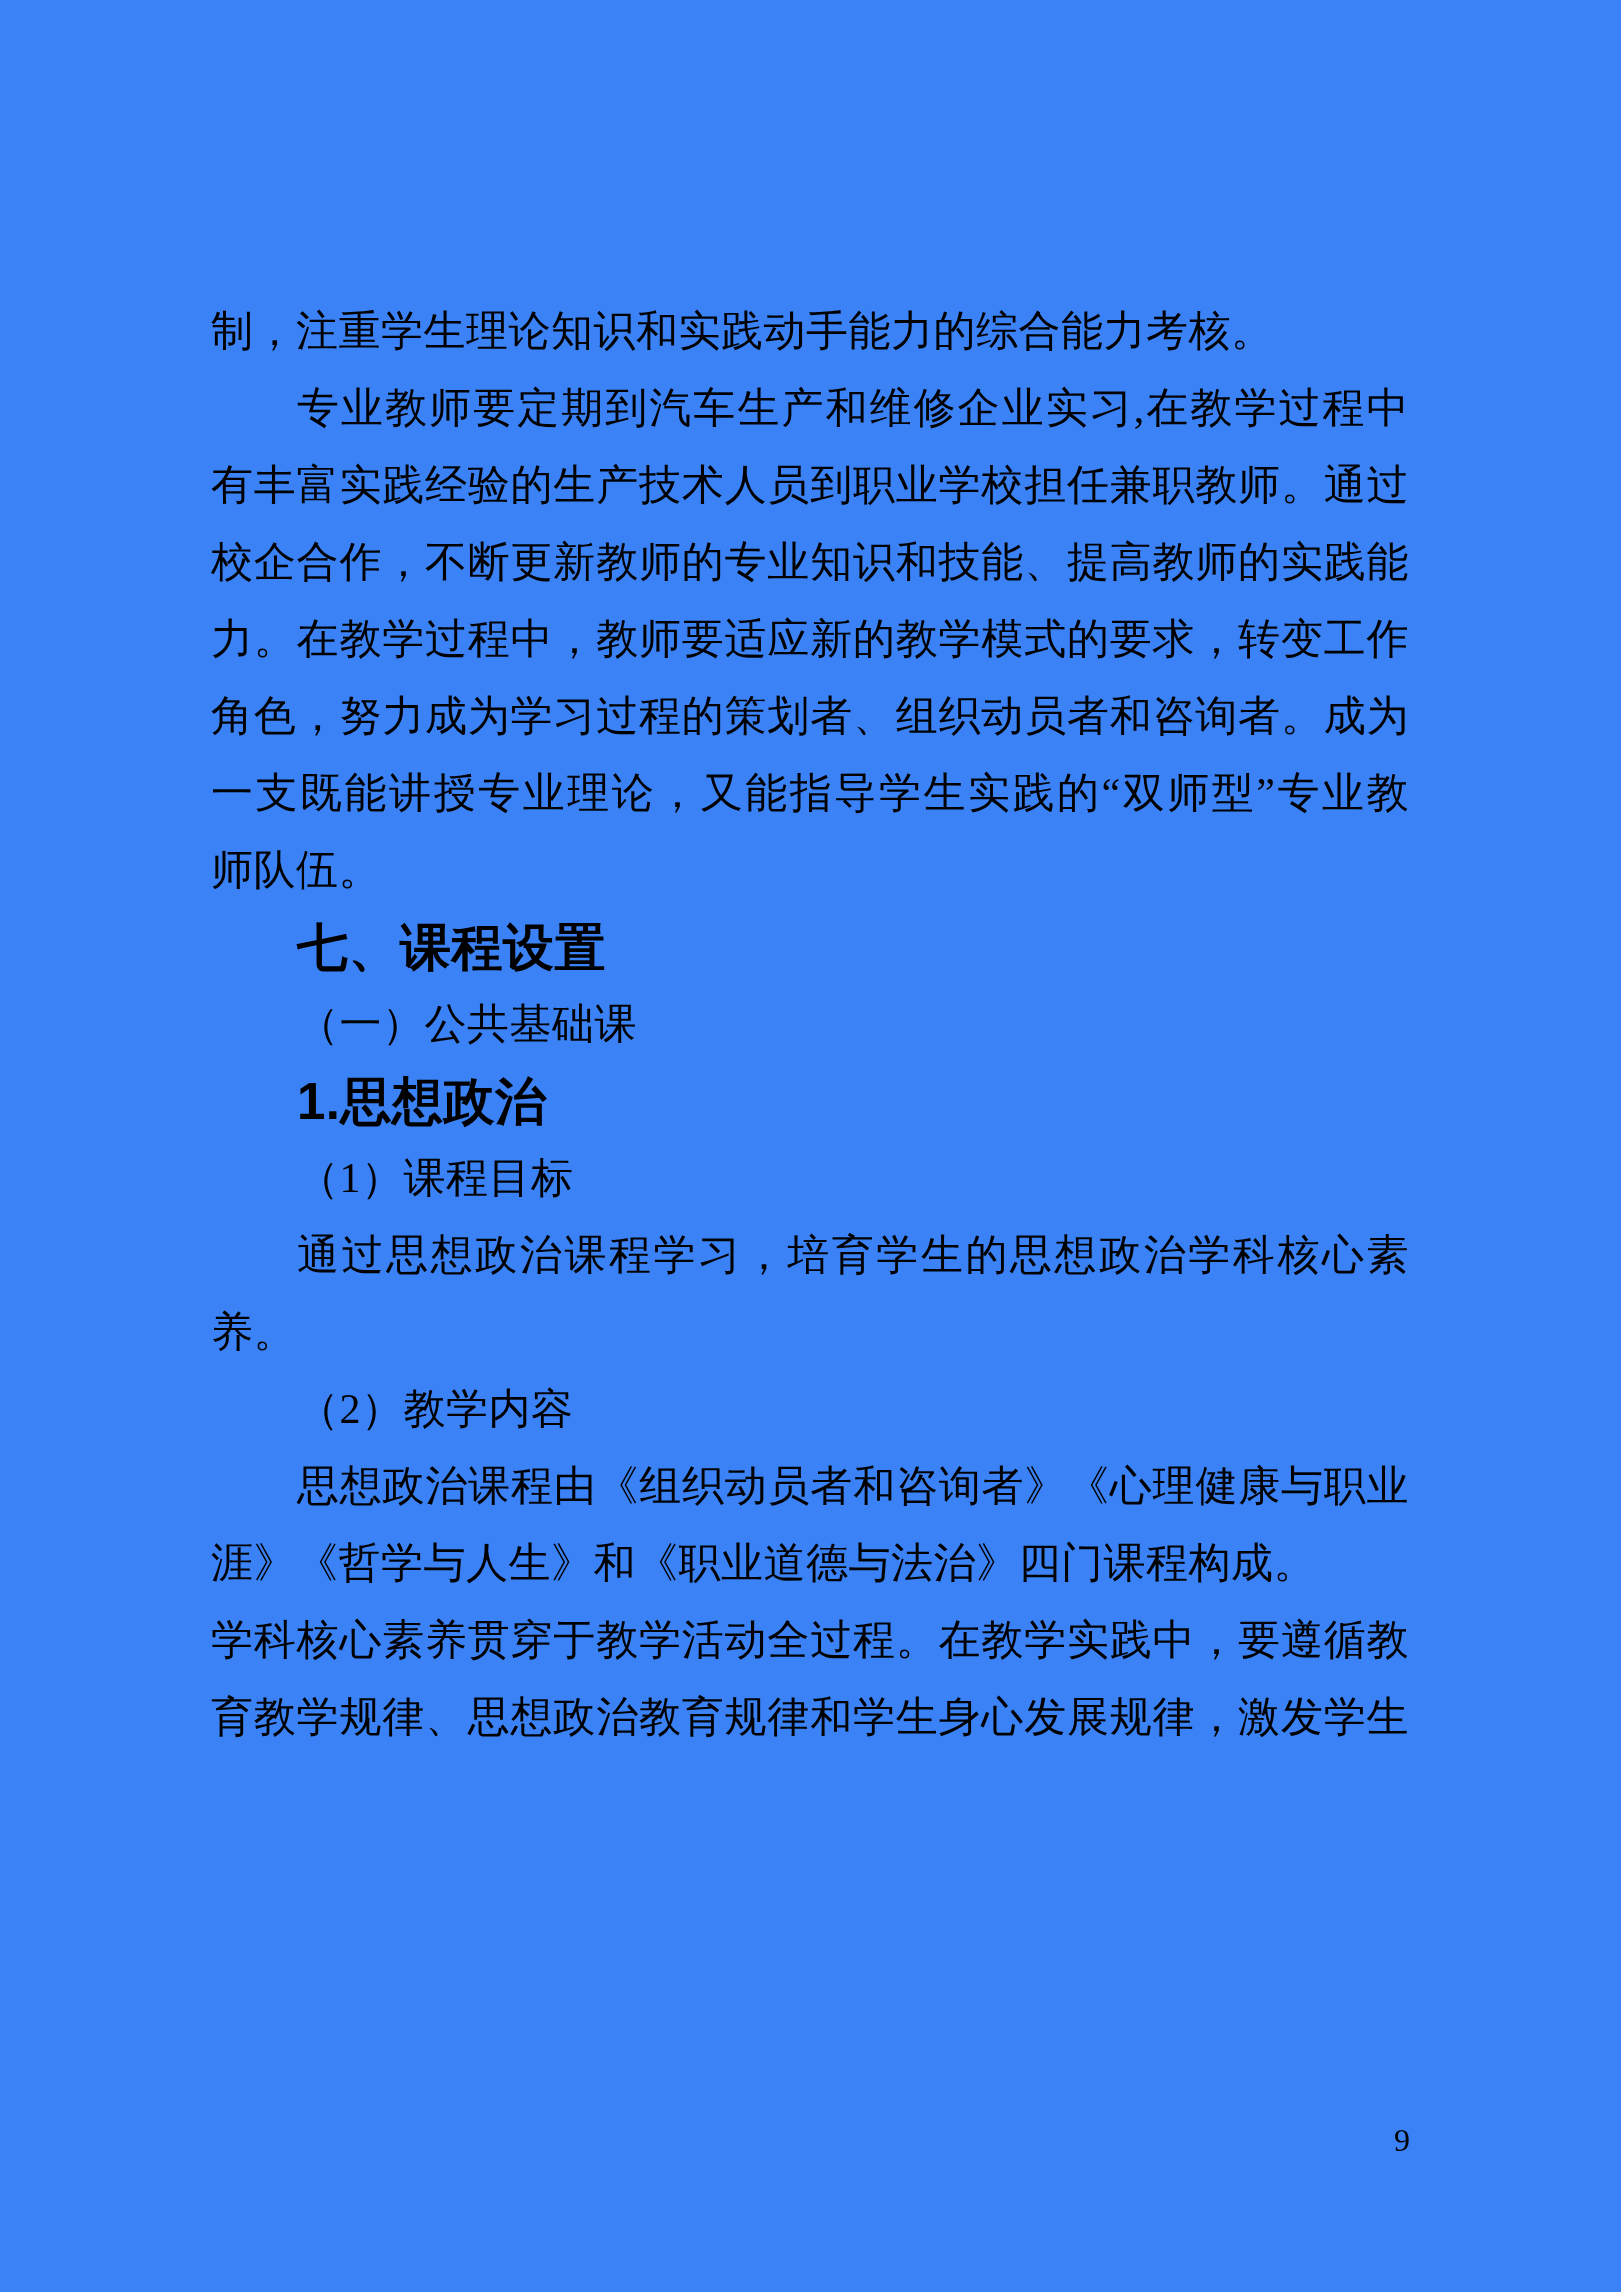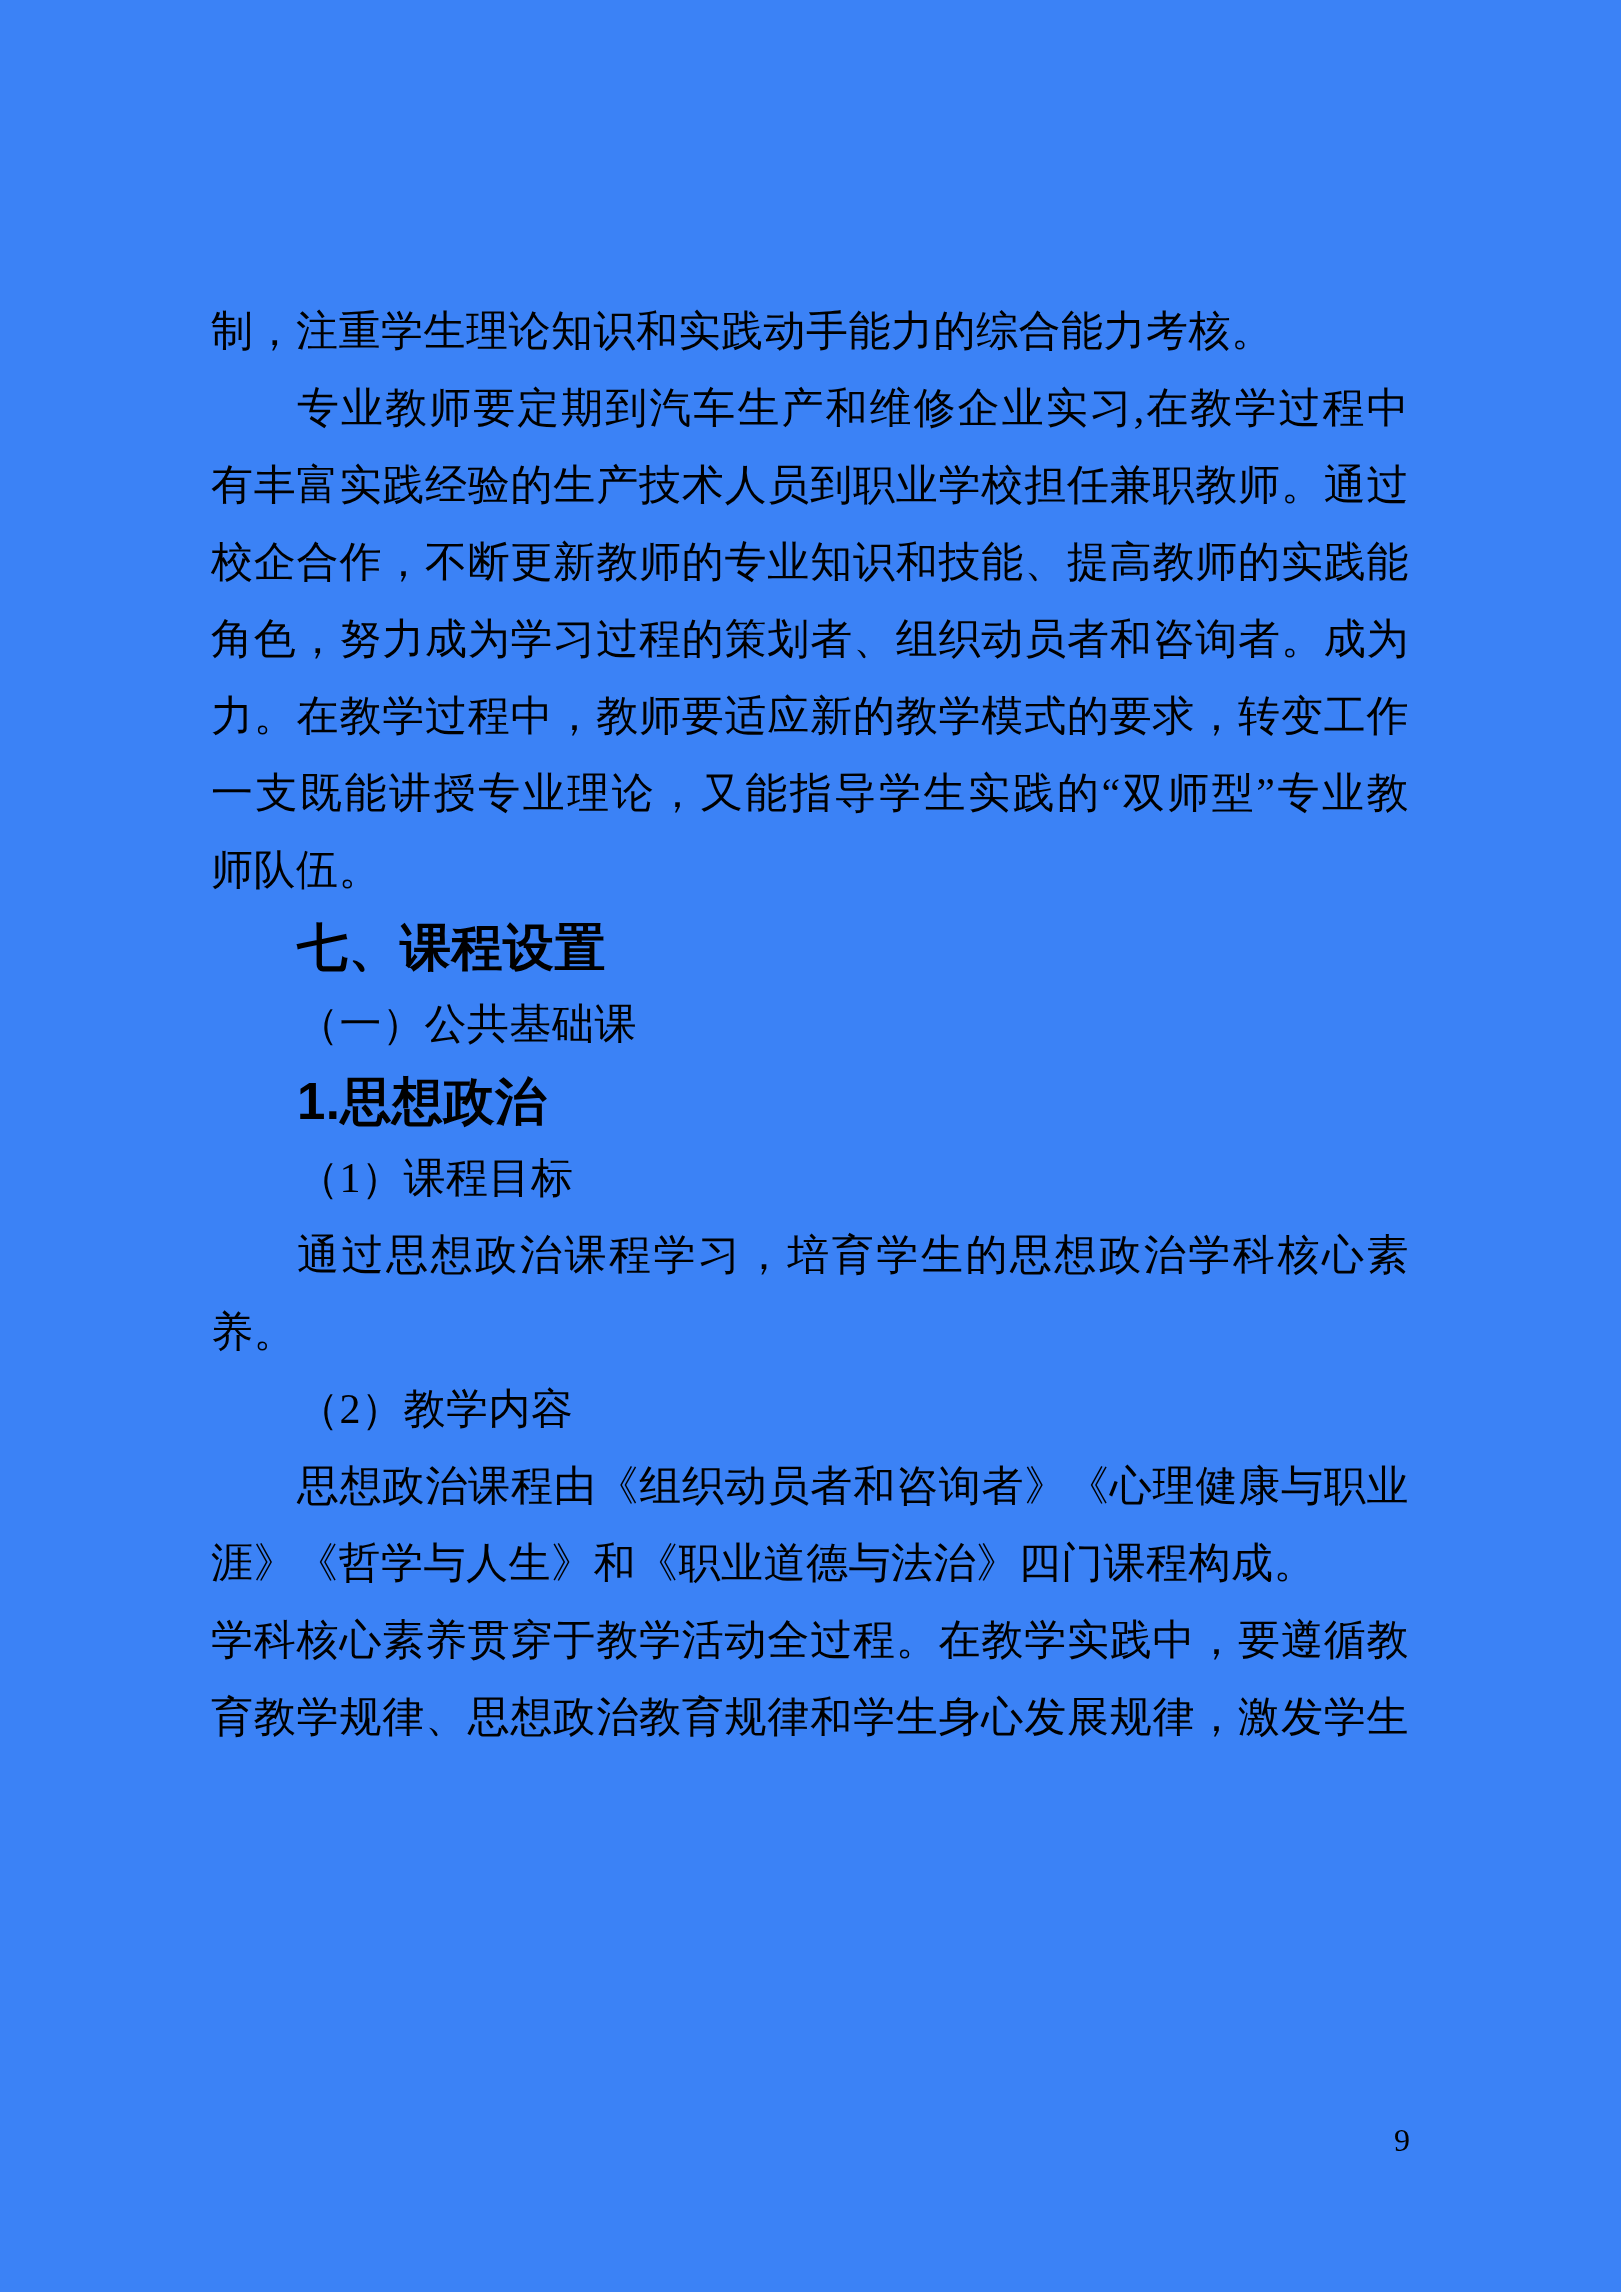--- a/index.html
+++ b/index.html
@@ -56,22 +56,22 @@
 </style>
 </head>
 <body>
 
 <div class="page">
   <div class="content" id="content">
       <div class="line">制，注重学生理论知识和实践动手能力的综合能力考核。</div>
       <div class="line justify indent">专业教师要定期到汽车生产和维修企业实习,在教学过程中</div>
       <div class="line justify">有丰富实践经验的生产技术人员到职业学校担任兼职教师。通过</div>
       <div class="line justify">校企合作，不断更新教师的专业知识和技能、提高教师的实践能</div>
+      <div class="line justify">力。在教学过程中，教师要适应新的教学模式的要求，转变工作</div>
       <div class="line justify">角色，努力成为学习过程的策划者、组织动员者和咨询者。成为</div>
-      <div class="line justify">力。在教学过程中，教师要适应新的教学模式的要求，转变工作</div>
       <div class="line justify">一支既能讲授专业理论，又能指导学生实践的“双师型”专业教</div>
       <div class="line">师队伍。</div>
       <div class="line indent bold">七、课程设置</div>
       <div class="line indent">（一）公共基础课</div>
       <div class="line indent bold">1.思想政治</div>
       <div class="line indent">（1）课程目标</div>
       <div class="line justify indent">通过思想政治课程学习，培育学生的思想政治学科核心素</div>
       <div class="line">养。</div>
       <div class="line indent">（2）教学内容</div>
       <div class="line justify indent">思想政治课程由《组织动员者和咨询者》《心理健康与职业生</div>

